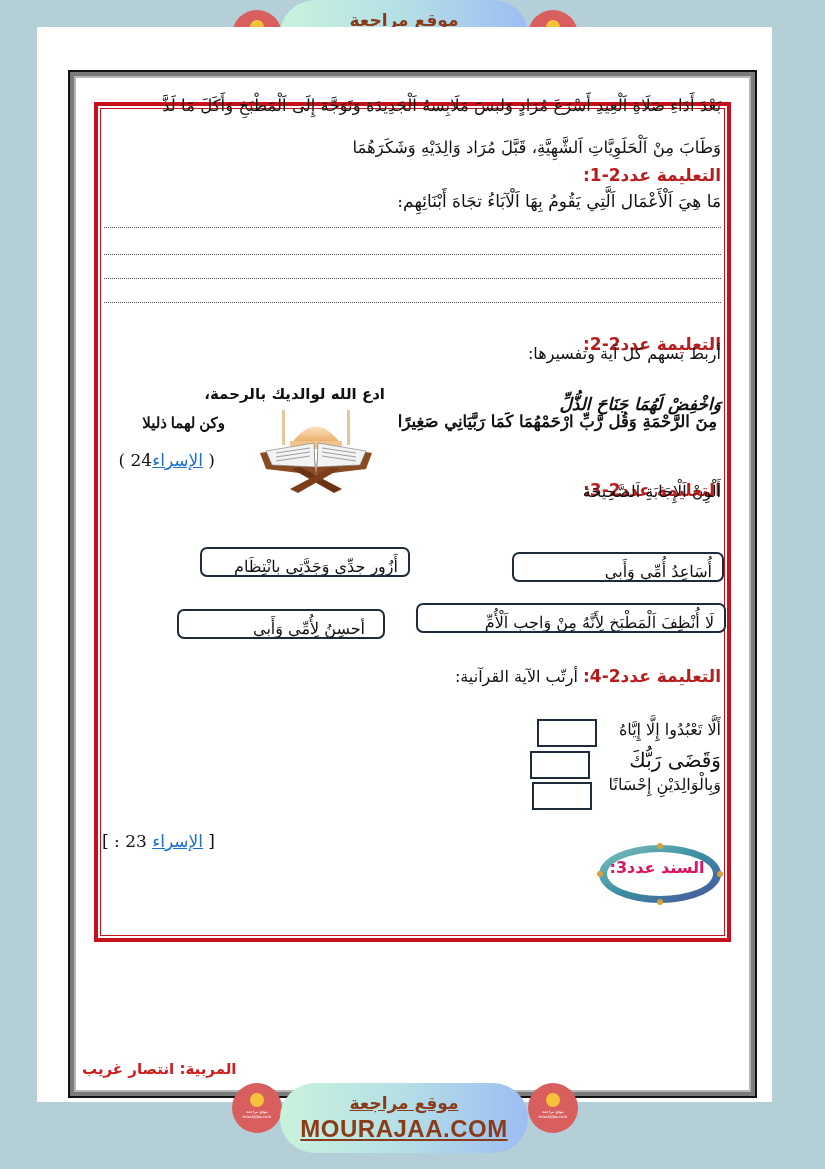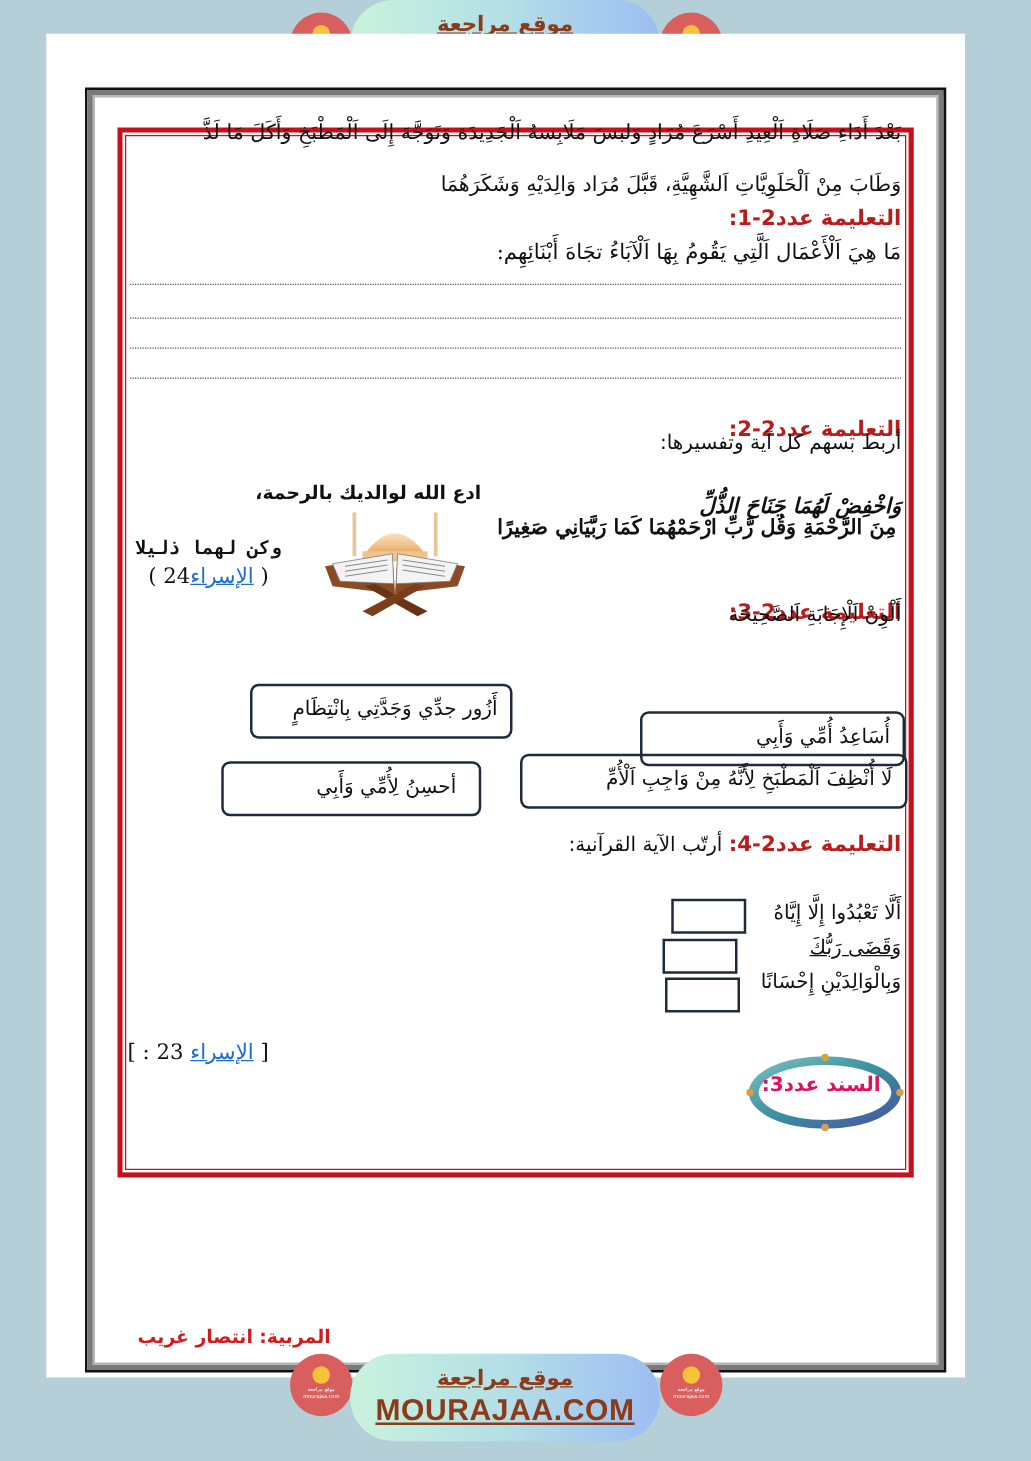--- a/index.html
+++ b/index.html
@@ -36,21 +36,21 @@
       font-family: "DejaVu Sans", sans-serif;
       font-weight: bold; font-size: 17px; color: #b91c1c; white-space: nowrap;
       direction: rtl;
     }
     .dots {
       position: absolute; left: 104px; width: 617px; height: 0;
       border-top: 1.5px dotted #555;
     }
     .choice {
       position: absolute; border: 2px solid #1e2b3a; border-radius: 7px;
-      height: 44px; direction: rtl; font-family: "DejaVu Serif", serif;
+      height: 30px; direction: rtl; font-family: "DejaVu Serif", serif;
       font-size: 16px; color: #111; padding: 8px 10px 0 10px; white-space: nowrap; overflow: hidden;
     }
     .order-box {
       position: absolute; width: 60px; height: 28px; border: 2.5px solid #1e2b3a;
     }
     .ref-link { color: #1a6fd0; text-decoration: underline; }
     .banner {
       position: absolute; left: 280px; width: 248px; height: 70px;
       border-radius: 35px;
       background: linear-gradient(90deg, #c9f2dc 0%, #b4dfe6 50%, #9dbdf3 100%);
@@ -79,21 +79,21 @@
     .quran-icon { position: absolute; left: 252px; top: 405px; width: 130px; height: 90px; }
     .sanad {
       position: absolute; left: 597px; top: 843px; width: 126px; height: 62px;
     }
     .sanad-label {
       position: absolute; left: 597px; top: 858px; width: 120px; text-align: center;
       font-family: "DejaVu Sans", sans-serif; font-weight: bold; font-size: 16px; color: #e0115f; direction: rtl;
     }
     .author {
       position: absolute; left: 82px; top: 1060px; font-family: "DejaVu Sans", sans-serif;
-      font-weight: bold; font-size: 15px; color: #d01c1c; direction: rtl; white-space: nowrap; margin-left: 28px;
+      font-weight: bold; font-size: 15px; color: #d01c1c; direction: rtl; white-space: nowrap;
     }
   </style>
 </head>
 <body>
 
 <div class="badge" style="left:232px; top:10px;">
   <span class="dot"></span>
   <span class="small">موقع مراجعة mourajaa.com</span>
 </div>
 <div class="banner" style="top:0px;">
@@ -119,21 +119,21 @@
 <div class="dots" style="top:278px;"></div>
 <div class="dots" style="top:302px;"></div>
 
 <div class="heading" style="top:334px;text-align:center;">التعليمة عدد2-2:</div>
 <div class="txt" style="top:344px; font-family:'DejaVu Sans', sans-serif; font-size:16px;margin-left:20px;">أربط بسهم كل آية وتفسيرها:</div>
 
 <div class="txt" style="top:394px; font-weight:bold; font-size:17px;font-style:italic;">وَاخْفِضْ لَهُمَا جَنَاحَ الذُّلِّ</div>
 <div class="txt" style="top:412px; right:108px; font-weight:bold; font-size:16.5px;">مِنَ الرَّحْمَةِ وَقُل رَّبِّ ارْحَمْهُمَا كَمَا رَبَّيَانِي صَغِيرًا</div>
 
 <div class="txt" style="top:385px; right:440px; font-family:'DejaVu Sans', sans-serif; font-weight:bold; font-size:15px;">ادع الله لوالديك بالرحمة،</div>
-<div class="txt" style="top:414px; right:600px; font-family:Liberation Mono, monospace; font-weight:bold; font-size:15px;margin-top:15px;">وكن لهما ذليلا</div>
+<div class="txt" style="top:414px; right:600px; font-family:Liberation Serif, serif; font-weight:bold; font-size:15px;">وكن لهما ذليلا</div>
 
 <div class="txt" style="top:450px; right:610px; font-size:17px; direction:rtl;">
   <span>(</span>
   <span class="ref-link">الإسراء</span><span>24</span>
   <span>)</span>
 </div>
 
 <svg class="quran-icon" viewBox="0 0 130 90">
   <defs>
     <linearGradient id="dome" x1="0" y1="0" x2="0" y2="1">
@@ -157,32 +157,32 @@
       <line x1="70" y1="47" x2="104" y2="52"></line>
       <line x1="70" y1="51" x2="104" y2="56"></line>
   </g>
   <path d="M40 64 L82 88 L90 84 L48 62 Z" fill="#6b3315"></path>
   <path d="M88 64 L46 88 L38 84 L80 62 Z" fill="#7c3d1a"></path>
 </svg>
 
 <div class="heading" style="top:480px;">التعليمة عدد2-3:</div>
 <div class="txt" style="top:482px; font-size:16px;">أَلْوِنْ اَلْإِجَابَةِ اَلصَّحِيحَة</div>
 
-<div class="choice" style="left:512px; top:552px; width:212px;margin-top:17px;">أُسَاعِدُ أُمِّي وَأَبِي</div>
+<div class="choice" style="left:512px; top:552px; width:212px;">أُسَاعِدُ أُمِّي وَأَبِي</div>
 <div class="choice" style="left:200px; top:547px; width:210px;">أَزُور جدِّي وَجَدَّتِي بِانْتِظَامٍ</div>
 <div class="choice" style="left:416px; top:603px; width:310px;">لَا أُنْظِفَ اَلْمَطْبَخِ لِأَنَّهُ مِنْ وَاجِبِ اَلْأُمِّ</div>
 <div class="choice" style="left:177px; top:609px; width:208px; padding-right:18px;">أحسِنُ لِأُمِّي وَأَبِي</div>
 
 <div class="txt" style="top:666px; font-family:'DejaVu Sans', sans-serif; font-size:16px;">
   <span class="heading" style="position:static;">التعليمة عدد2-4:</span>
   <span>أرتّب الآية القرآنية:</span>
 </div>
 
 <div class="txt" style="top:720px; font-size:16px;">أَلَّا تَعْبُدُوا إِلَّا إِيَّاهُ</div>
-<div class="txt" style="top:748px; font-size:16px;text-decoration:underline;">وَقَضَى رَبُّكَ</div>
+<div class="txt" style="top:748px; font-size:20px;">وَقَضَى رَبُّكَ</div>
 <div class="txt" style="top:775px; font-size:16px;">وَبِالْوَالِدَيْنِ إِحْسَانًا</div>
 
 <div class="order-box" style="left:537px; top:719px;"></div>
 <div class="order-box" style="left:530px; top:751px;"></div>
 <div class="order-box" style="left:532px; top:782px;"></div>
 
 <div class="txt" style="top:831px; right:610px; font-size:17px; direction:rtl;">
   <span>[</span>
   <span class="ref-link">الإسراء</span>
   <span>23 :</span>

